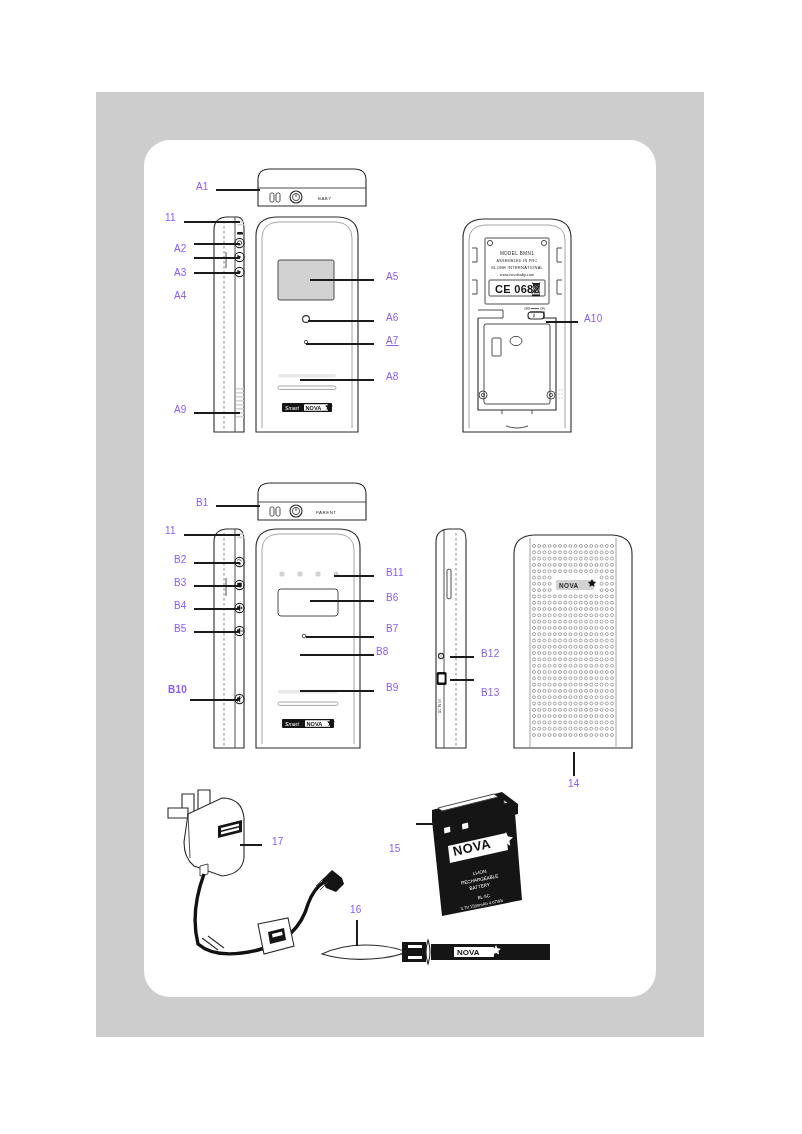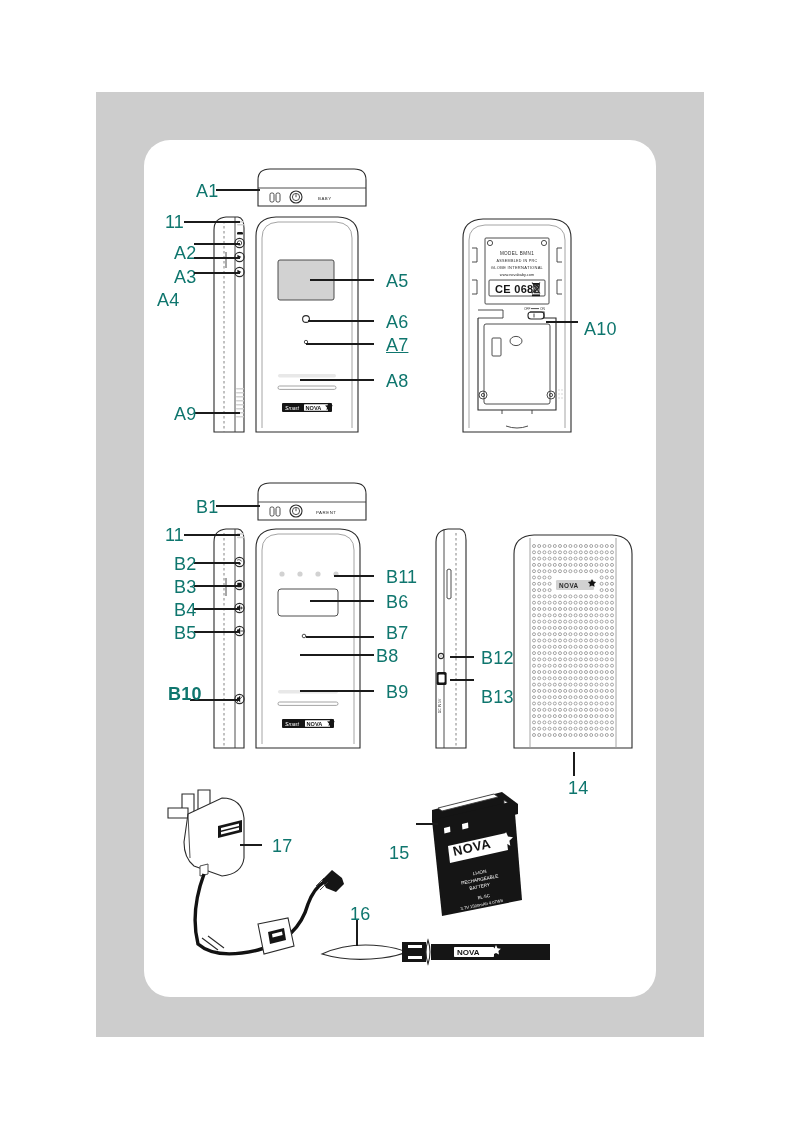--- a/index.html
+++ b/index.html
@@ -1,20 +1,20 @@
 <!DOCTYPE html>
 <html><head>
 <meta charset="utf-8">
 <style>
   html,body{margin:0;padding:0;background:#fff;}
   body{width:802px;height:1134px;font-family:"Liberation Sans",sans-serif;}
   #page{position:relative;width:802px;height:1134px;background:#fff;overflow:hidden;}
   #grayframe{position:absolute;left:96px;top:92px;width:608px;height:945px;background:#cdcdcd;}
   #whitepanel{position:absolute;left:144px;top:140px;width:512px;height:857px;background:#fff;border-radius:26px;}
-  .lbl{position:absolute;font-family:"Liberation Sans",sans-serif;font-size:18px;color:#0f766e;
+  .lbl{position:absolute;font-family:"Liberation Sans",sans-serif;font-size:10px;color:#8b5cf6;
        letter-spacing:.2px;white-space:nowrap;line-height:1;}
   .lead{position:absolute;background:#1b1b1b;}
   .lead.h{height:1.6px;}
   .lead.v{width:1.6px;}
   svg{position:absolute;overflow:visible;}
   .st{fill:none;stroke:#2b2b2b;stroke-width:1.1;}
   .st2{fill:none;stroke:#3a3a3a;stroke-width:.9;}
   .stl{fill:none;stroke:#9a9a9a;stroke-width:.9;}
   .stdash{fill:none;stroke:#777;stroke-width:.9;stroke-dasharray:2.5 2.5;}
   .fillw{fill:#fff;}
@@ -77,21 +77,21 @@
       <rect x="32" y="204" width="8" height="1.5" rx=".7"></rect>
     </g>
   </svg>
   <div class="lead h" style="left:184px;top:221px;width:56px;"></div>
   <div class="lbl" style="left:165px;top:213px;">11</div>
   <div class="lead h" style="left:194px;top:243px;width:46px;"></div>
   <div class="lbl" style="left:174px;top:244px;">A2</div>
   <div class="lead h" style="left:194px;top:257px;width:46px;"></div>
   <div class="lbl" style="left:174px;top:268px;">A3</div>
   <div class="lead h" style="left:194px;top:272px;width:46px;"></div>
-  <div class="lbl" style="left:157px;top:291px;text-align:center;">A4</div>
+  <div class="lbl" style="left:174px;top:291px;text-align:center;">A4</div>
   <div class="lead h" style="left:194px;top:412px;width:46px;"></div>
   <div class="lbl" style="left:174px;top:405px;">A9</div>
 
   <svg style="left:252px;top:212px;" width="110" height="222" viewBox="0 0 110 222">
     <path class="st" d="M4 220 L4 24 Q4 6 24 5 L86 5 Q106 6 106 24 L106 220 Z"></path>
     <path class="stl" d="M10 216 L10 26 Q10 11 26 10 L84 10 Q100 11 100 26 L100 216"></path>
     <rect class="st2 fillg" x="26" y="48" width="56" height="40" rx="2"></rect>
     <circle class="st" cx="54" cy="107" r="3.4"></circle>
     <circle class="st2" cx="54" cy="130" r="1.7"></circle>
     <rect class="fillgl" x="26" y="162" width="58" height="3.4" rx="1.7"></rect>
@@ -159,21 +159,21 @@
         <circle cx="104" cy="176" r=".8"></circle>
       <circle cx="101" cy="180" r=".8"></circle>
         <circle cx="104" cy="180" r=".8"></circle>
       <circle cx="101" cy="184" r=".8"></circle>
         <circle cx="104" cy="184" r=".8"></circle>
     </g>
     <path class="st2" d="M44 196 L44 200 M74 196 L74 200"></path>
     <path class="st2" d="M48 212 Q59 216 70 212"></path>
   </svg>
   <div class="lead h" style="left:546px;top:321px;width:32px;"></div>
-  <div class="lbl" style="left:584px;top:314px;margin-top:6px;">A10</div>
+  <div class="lbl" style="left:584px;top:314px;">A10</div>
 
   <svg style="left:252px;top:480px;" width="120" height="42" viewBox="0 0 120 42">
     <path class="st" d="M6 40 L6 14 Q6 3 18 3 L102 3 Q114 3 114 14 L114 40 Z"></path>
     <path class="st2" d="M6 22 L114 22"></path>
     <rect class="st2 fillw" x="18" y="27" width="4" height="9" rx="1.6"></rect>
     <rect class="st2 fillw" x="24" y="27" width="4" height="9" rx="1.6"></rect>
     <circle class="st" cx="44" cy="31" r="6"></circle>
     <circle class="st2" cx="44" cy="31" r="3.6"></circle>
     <path class="st2" d="M44 28.2 L44 31.2"></path>
     <text class="tiny" x="64" y="33.5" font-size="4.4" letter-spacing=".5">PARENT</text>

